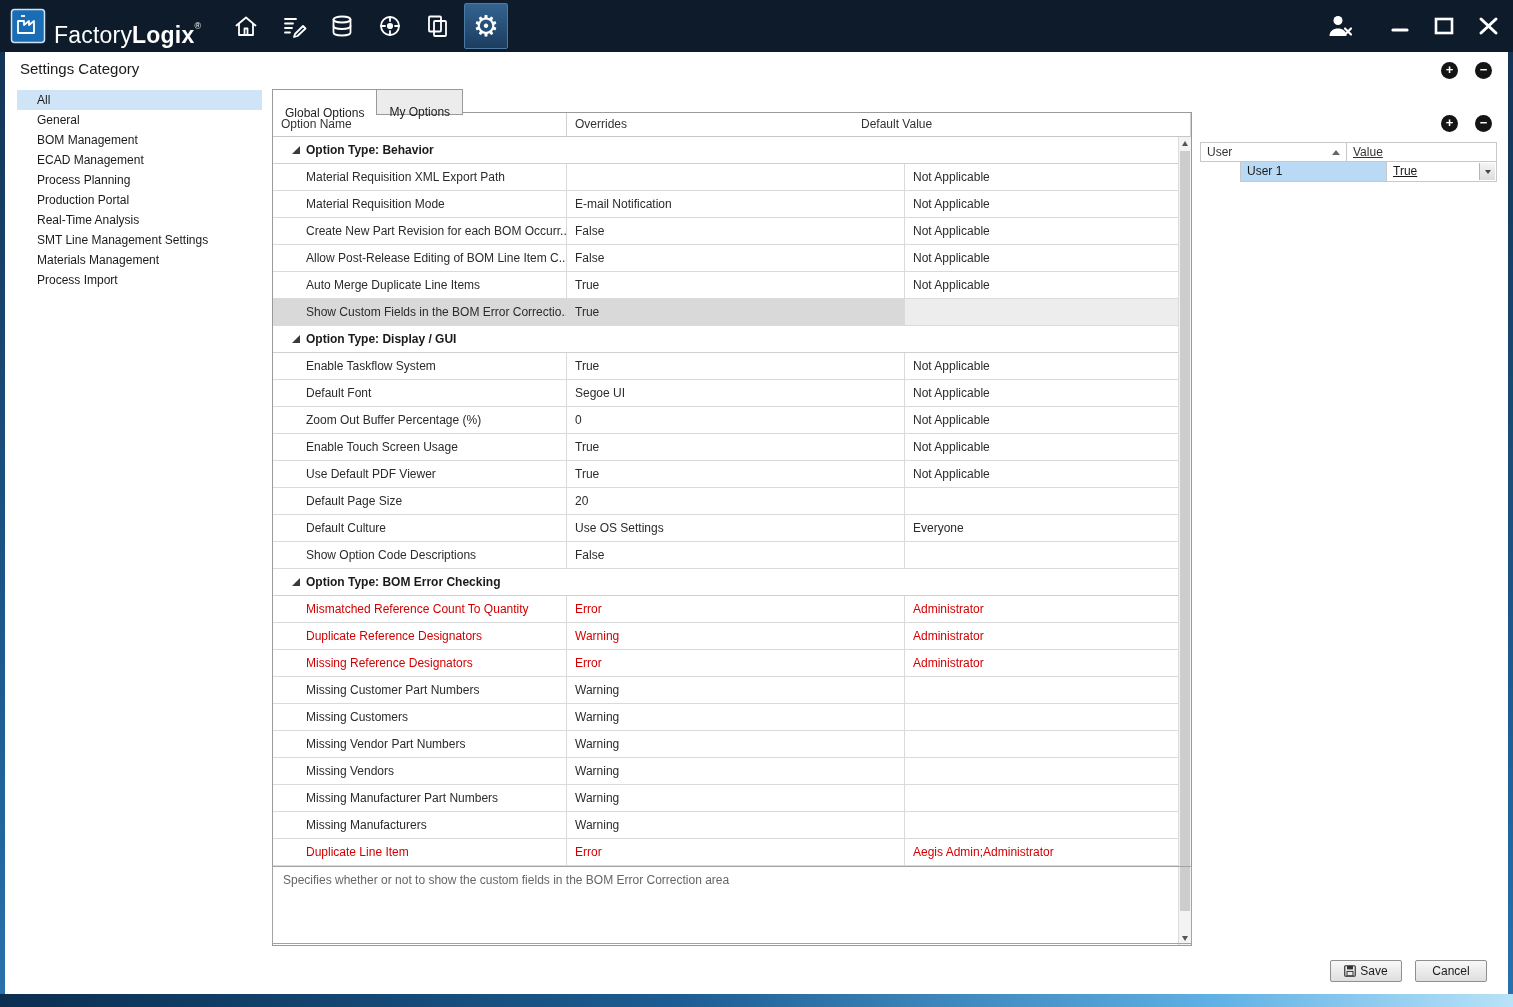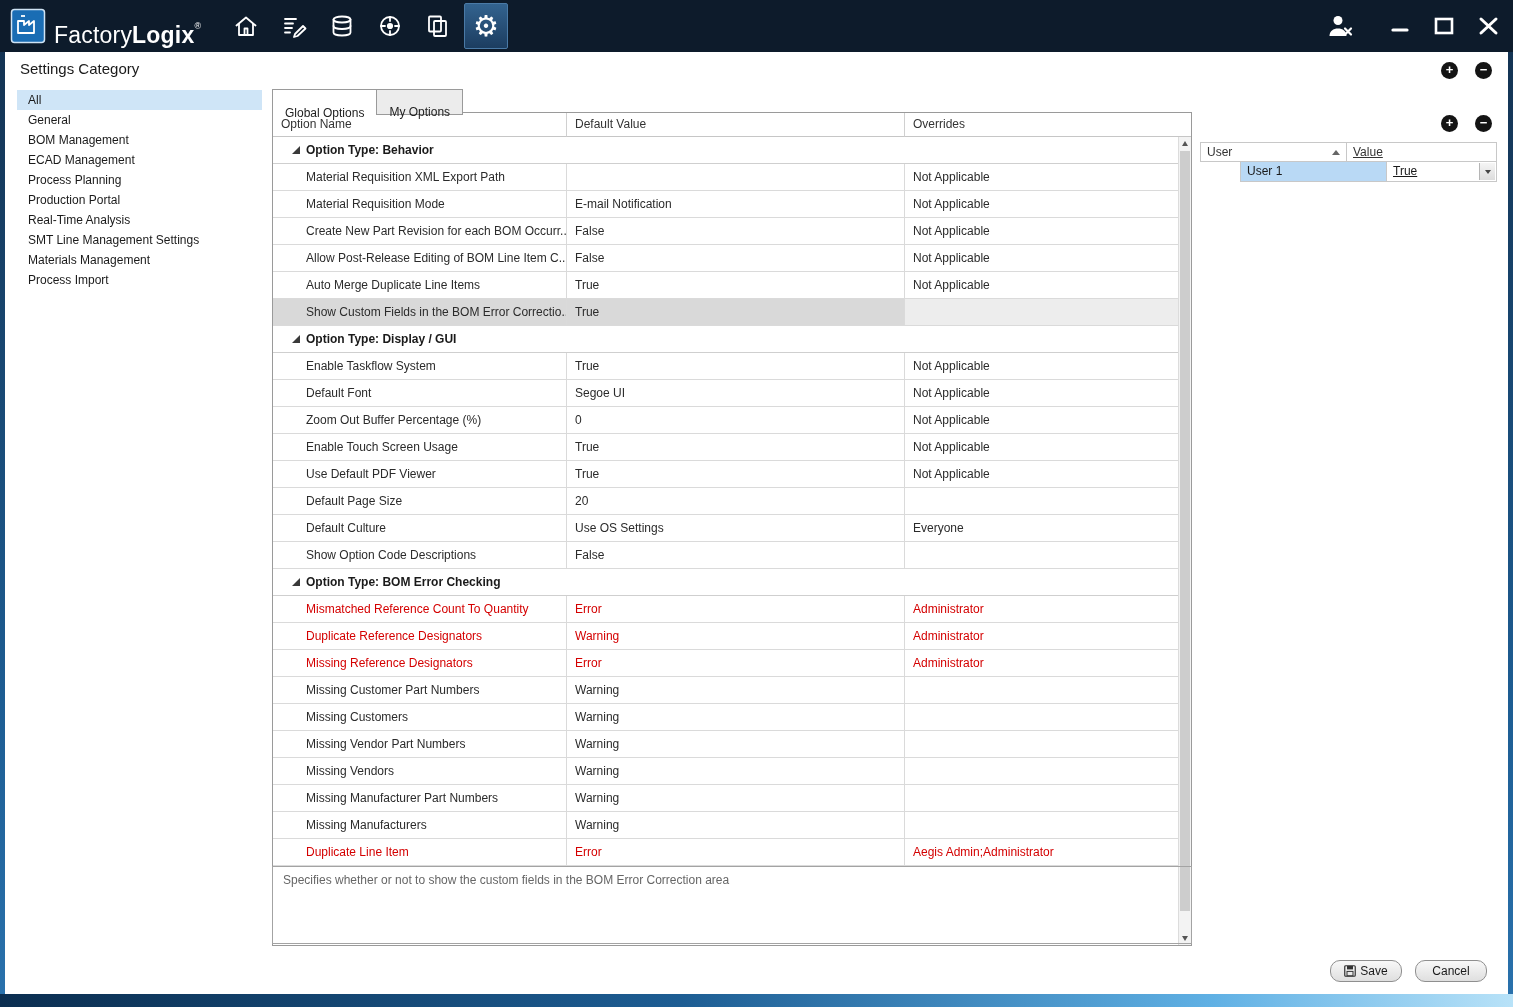--- a/index.html
+++ b/index.html
@@ -24,21 +24,21 @@
   .ctrl.person{margin-right:16px;}
   
   .content{position:absolute;left:5px;top:52px;width:1503px;height:942px;background:#fff;}
   .page-title{position:absolute;left:20px;top:60px;font-size:15px;color:#1a1a1a;}
   .circle-btn{position:absolute;width:17px;height:17px;border-radius:50%;background:#141414;color:#fff;
     font-size:13px;font-weight:bold;line-height:16px;text-align:center;cursor:pointer;}
   .add-main{left:1441px;top:62px;} .rem-main{left:1475px;top:62px;}
   .add-user{left:1441px;top:115px;} .rem-user{left:1475px;top:115px;}
   
   .side-list{position:absolute;left:17px;top:90px;width:245px;}
-  .side-item{height:20px;line-height:20px;padding-left:11px;font-size:12px;color:#1a1a1a;cursor:default;}
+  .side-item{height:20px;line-height:20px;padding-left:20px;font-size:12px;color:#1a1a1a;cursor:default;}
   .side-item.selected{background:var(--sel);}
   
   .tabs{position:absolute;left:272px;top:89px;display:flex;align-items:flex-start;z-index:5;}
   .tab{height:23px;line-height:21px;padding:12px 12px;font-size:12px;color:#222;background:#ececec;
     border:1px solid #9a9a9a;cursor:pointer;}
   .tab + .tab{margin-left:-1px;}
   .tab.active{height:25px;line-height:23px;background:#fff;border-bottom:none;z-index:6;}
   
   .grid{position:absolute;left:272px;top:112px;width:920px;height:834px;background:#fff;border:1px solid #9a9a9a;}
   .grid-header{display:flex;height:24px;}
@@ -79,21 +79,21 @@
   .u-row.data .u-cell{height:21px;line-height:19px;color:#1a1a1a;}
   .u-user.selected{background:var(--usel);}
   .sort-asc{width:0;height:0;border-left:4px solid transparent;border-right:4px solid transparent;
     border-bottom:5px solid #666;margin-left:auto;margin-right:6px;}
   .u-val.combo{position:relative;padding-right:18px;}
   .combo-btn{position:absolute;right:1px;top:1px;bottom:1px;width:16px;display:flex;align-items:center;justify-content:center;
     background:linear-gradient(#f5f5f5,#dcdcdc);border-left:1px solid #b5b5b5;cursor:pointer;}
   .combo-btn .tri-down{border-left-width:3px;border-right-width:3px;border-top:4px solid #444;}
   
   .btn{position:absolute;top:960px;width:72px;height:22px;display:flex;align-items:center;justify-content:center;gap:4px;
-    font-size:12px;color:#1a1a1a;background:linear-gradient(#f8f8f8,#dfdfdf);border:1px solid #8f8f8f;border-radius:10px;cursor:pointer;}
+    font-size:12px;color:#1a1a1a;background:linear-gradient(#f8f8f8,#dfdfdf);border:1px solid #8f8f8f;border-radius:2px;cursor:pointer;}
   .btn.save{left:1330px;} .btn.cancel{left:1415px;}
   .bottom-strip{position:absolute;left:0;bottom:0;width:100%;height:13px;
     background:linear-gradient(90deg,#0b2e50 0%,#1d5d93 45%,#5fb0e4 80%,#b8e2f8 100%);}
 </style>
 </head>
 <body>
 
 <div class="window">
 
   <div class="titlebar">
@@ -194,22 +194,22 @@
     </div>
 
   <div class="tabs">
     <div class="tab active">Global Options</div>
     <div class="tab">My Options</div>
   </div>
 
   <div class="grid">
     <div class="grid-header">
       <div class="hcell name">Option Name</div>
+      <div class="hcell over">Overrides</div>
       <div class="hcell default">Default Value</div>
-      <div class="hcell over">Overrides</div>
     </div>
     <div class="grid-body">
         <div class="group-row">
           <span class="expander"></span>
           <span class="group-title">Option Type: Behavior</span>
         </div>
         <div class="grid-row">
           <div class="cell name">Material Requisition XML Export Path</div>
           <div class="cell default"></div>
           <div class="cell overrides">Not Applicable</div>

